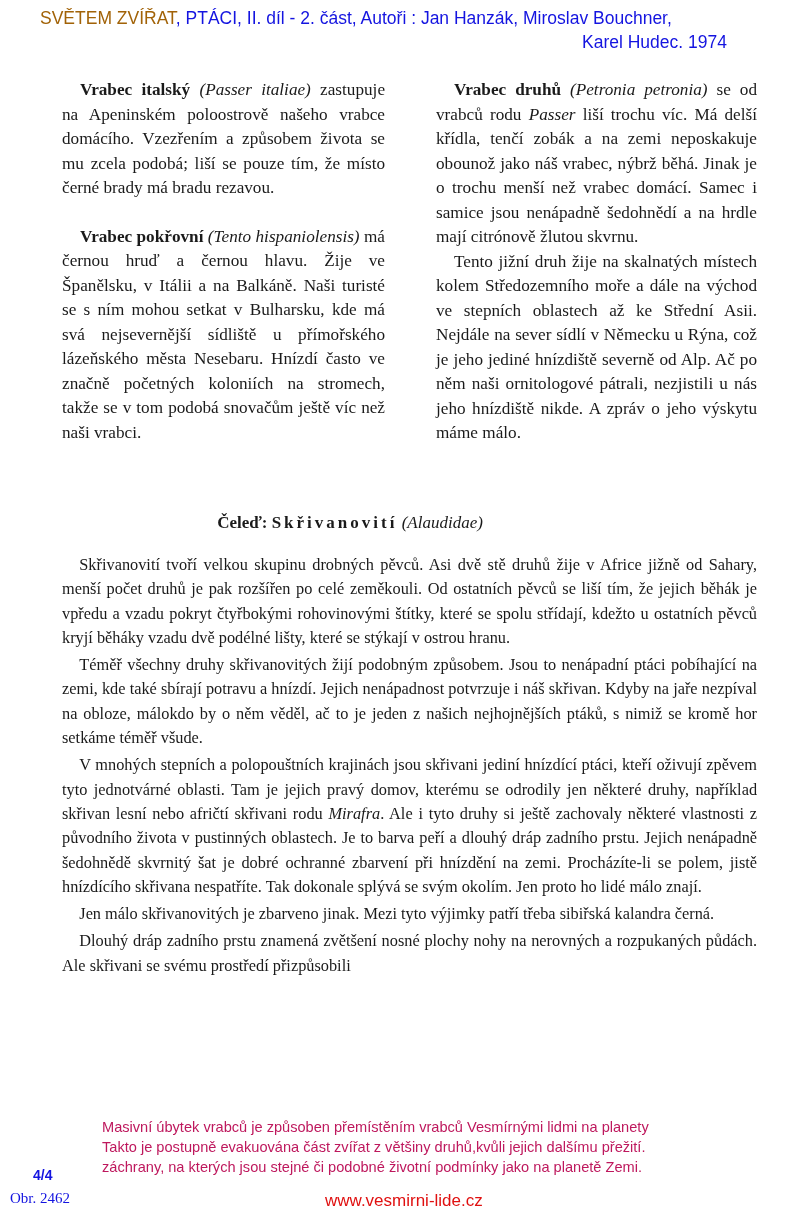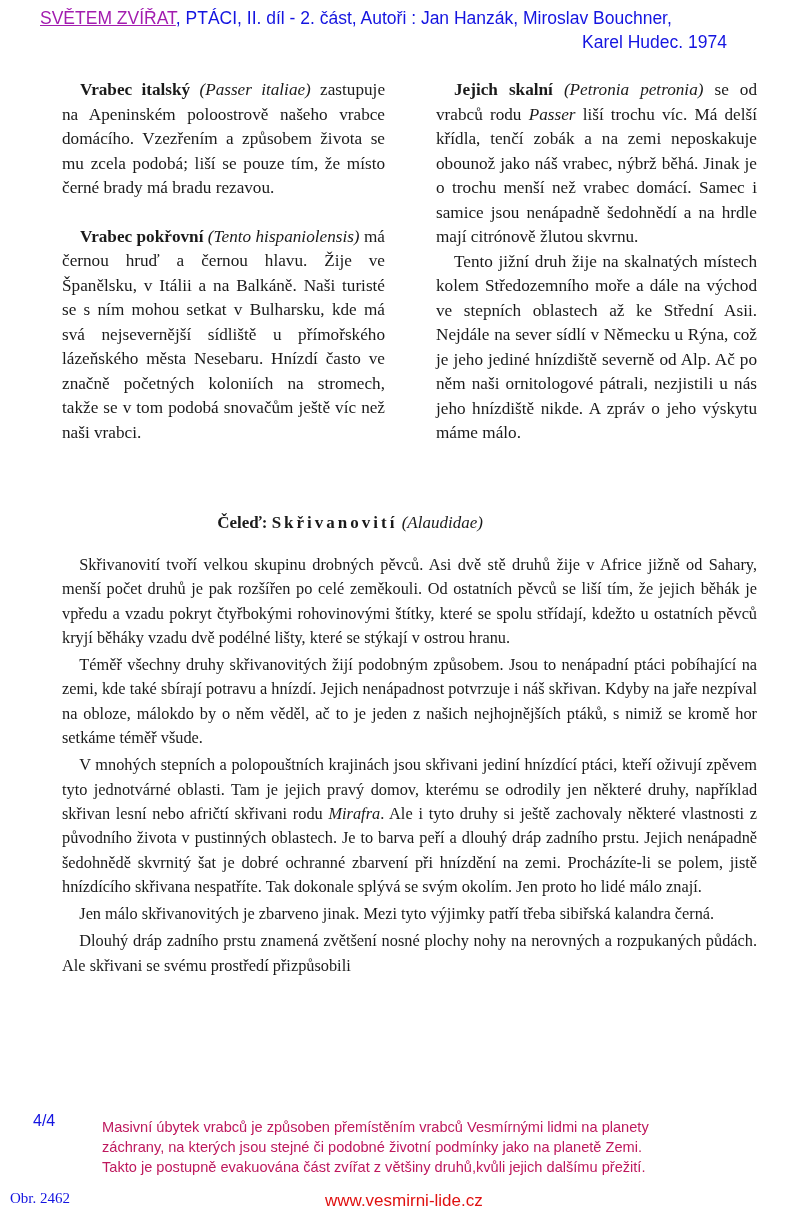--- a/index.html
+++ b/index.html
@@ -31,22 +31,21 @@
       top: 0;
       white-space: nowrap;
     }
     .header .line2 {
       position: absolute;
       left: 582px;
       top: 24px;
       white-space: nowrap;
     }
     .header a {
-      color: #a21caf;
-      text-decoration: underline;
+      color: #a16207;
     }
     .col {
       position: absolute;
       font-size: 17.2px;
       line-height: 24.5px;
       text-align: justify;
     }
     .col p {
       margin: 0;
     }
@@ -92,23 +91,23 @@
       transform: scaleX(0.96);
       transform-origin: left top;
       width: 724px;
     }
     .body-text p {
       margin: 0 0 3px 0;
     }
     .page-count {
       position: absolute;
       left: 33px;
-      top: 1112px;
-      font-size: 16px;
-      font-weight: normal;
+      top: 1167px;
+      font-size: 14px;
+      font-weight: bold;
       font-family: "Liberation Sans", "DejaVu Sans", sans-serif;
       color: #1414e0;
     }
     .note-text {
       position: absolute;
       left: 102px;
       top: 1117px;
       font-size: 14.6px;
       line-height: 20px;
       white-space: nowrap;
@@ -144,21 +143,21 @@
   <div class="line2">Karel Hudec.  1974</div>
 </div>
 
 <div class="col col-left">
   <p class="indent"><b>Vrabec italský</b> <i>(Passer italiae)</i><span> zastupuje na Apeninském poloostrově našeho vrabce domácího. Vzezřením a způsobem života se mu zcela podobá; liší se pouze tím, že místo černé brady má bradu rezavou.</span></p>
   <div class="gap"></div>
   <p class="indent"><b>Vrabec pokřovní</b> <i>(Tento hispaniolensis)</i><span> má černou hruď a černou hlavu. Žije ve Španělsku, v Itálii a na Balkáně. Naši turisté se s ním mohou setkat v Bulharsku, kde má svá nejsevernější sídliště u přímořského lázeňského města Nesebaru. Hnízdí často ve značně početných koloniích na stromech, takže se v tom podobá snovačům ještě víc než naši vrabci.</span></p>
 </div>
 
 <div class="col col-right">
-  <p class="indent"><b>Jejich skalní</b> <i>(Petronia petronia)</i><span> se od vrabců rodu </span><i>Passer</i><span> liší trochu víc. Má delší křídla, tenčí zobák a na zemi neposkakuje obounož jako náš vrabec, nýbrž běhá. Jinak je o trochu menší než vrabec domácí. Samec i samice jsou nenápadně šedohnědí a na hrdle mají citrónově žlutou skvrnu.</span></p>
+  <p class="indent"><b>Vrabec druhů</b> <i>(Petronia petronia)</i><span> se od vrabců rodu </span><i>Passer</i><span> liší trochu víc. Má delší křídla, tenčí zobák a na zemi neposkakuje obounož jako náš vrabec, nýbrž běhá. Jinak je o trochu menší než vrabec domácí. Samec i samice jsou nenápadně šedohnědí a na hrdle mají citrónově žlutou skvrnu.</span></p>
   <p class="indent">Tento jižní druh žije na skalnatých místech kolem Středozemního moře a dále na východ ve stepních oblastech až ke Střední Asii. Nejdále na sever sídlí v Německu u Rýna, což je jeho jediné hnízdiště severně od Alp. Ač po něm naši ornitologové pátrali, nezjistili u nás jeho hnízdiště nikde. A zpráv o jeho výskytu máme málo.</p>
 </div>
 
 <div class="family-heading">
   <b>Čeleď:</b>
   <span class="spaced">Skřivanovití</span>
   <i>(Alaudidae)</i>
 </div>
 
 <div class="body-text">
@@ -166,19 +165,19 @@
   <p class="indent">Téměř všechny druhy skřivanovitých žijí podobným způsobem. Jsou to nenápadní ptáci pobíhající na zemi, kde také sbírají potravu a hnízdí. Jejich nenápadnost potvrzuje i náš skřivan. Kdyby na jaře nezpíval na obloze, málokdo by o něm věděl, ač to je jeden z našich nejhojnějších ptáků, s nimiž se kromě hor setkáme téměř všude.</p>
   <p class="indent"><span>V mnohých stepních a polopouštních krajinách jsou skřivani jediní hnízdící ptáci, kteří oživují zpěvem tyto jednotvárné oblasti. Tam je jejich pravý domov, kterému se odrodily jen některé druhy, například skřivan lesní nebo afričtí skřivani rodu </span><i>Mirafra</i><span>. Ale i tyto druhy si ještě zachovaly některé vlastnosti z původního života v pustinných oblastech. Je to barva peří a dlouhý dráp zadního prstu. Jejich nenápadně šedohnědě skvrnitý šat je dobré ochranné zbarvení při hnízdění na zemi. Procházíte-li se polem, jistě hnízdícího skřivana nespatříte. Tak dokonale splývá se svým okolím. Jen proto ho lidé málo znají.</span></p>
   <p class="indent">Jen málo skřivanovitých je zbarveno jinak. Mezi tyto výjimky patří třeba sibiřská kalandra černá.</p>
   <p class="indent">Dlouhý dráp zadního prstu znamená zvětšení nosné plochy nohy na nerovných a rozpukaných půdách. Ale skřivani se svému prostředí přizpůsobili</p>
 </div>
 
 <div class="page-count">4/4</div>
 
 <div class="note-text">
   <div>Masivní úbytek vrabců je způsoben přemístěním vrabců Vesmírnými lidmi na planety</div>
+  <div>Takto je postupně evakuována  část zvířat z většiny druhů,kvůli jejich dalšímu přežití.</div>
   <div>záchrany, na kterých jsou stejné či  podobné  životní podmínky jako na planetě Zemi.</div>
-  <div>Takto je postupně evakuována  část zvířat z většiny druhů,kvůli jejich dalšímu přežití.</div>
 </div>
 
 <div class="fig-num">Obr. 2462</div>
 
 <a class="website">www.vesmirni-lide.cz</a>
 
 </body></html>

